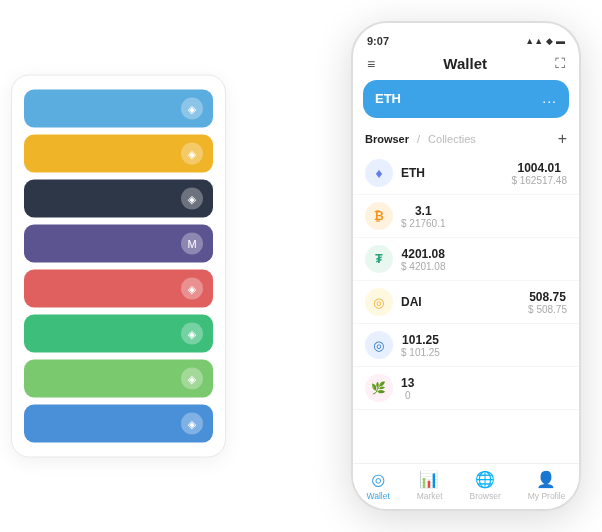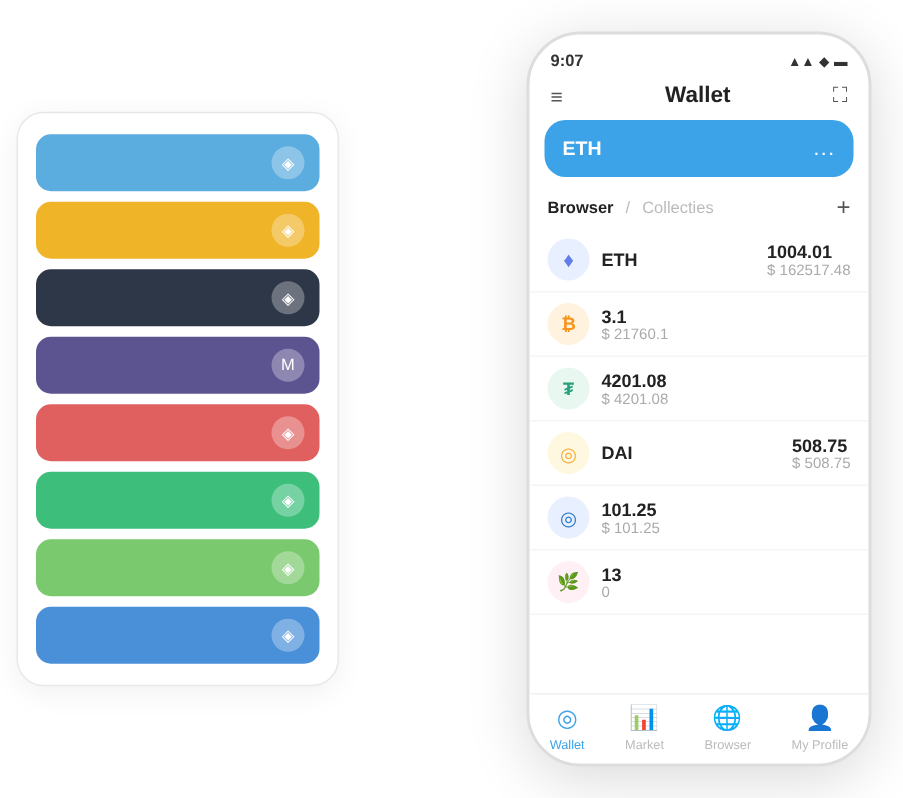--- a/index.html
+++ b/index.html
@@ -183,21 +183,21 @@
       flex-shrink: 0;
     }
 
     .asset-name {
       font-size: 12px;
       font-weight: 600;
       color: #222;
       flex: 1;
     }
 
-    .asset-amounts { text-align: left; }
+    .asset-amounts { text-align: center; }
     .asset-main { font-size: 12px; font-weight: 600; color: #222; }
     .asset-sub { font-size: 10px; color: #aaa; }
 
     
     .bottom-nav {
       display: flex;
       justify-content: space-around;
       align-items: center;
       border-top: 1px solid #f0f0f0;
       padding: 6px 0 8px;

